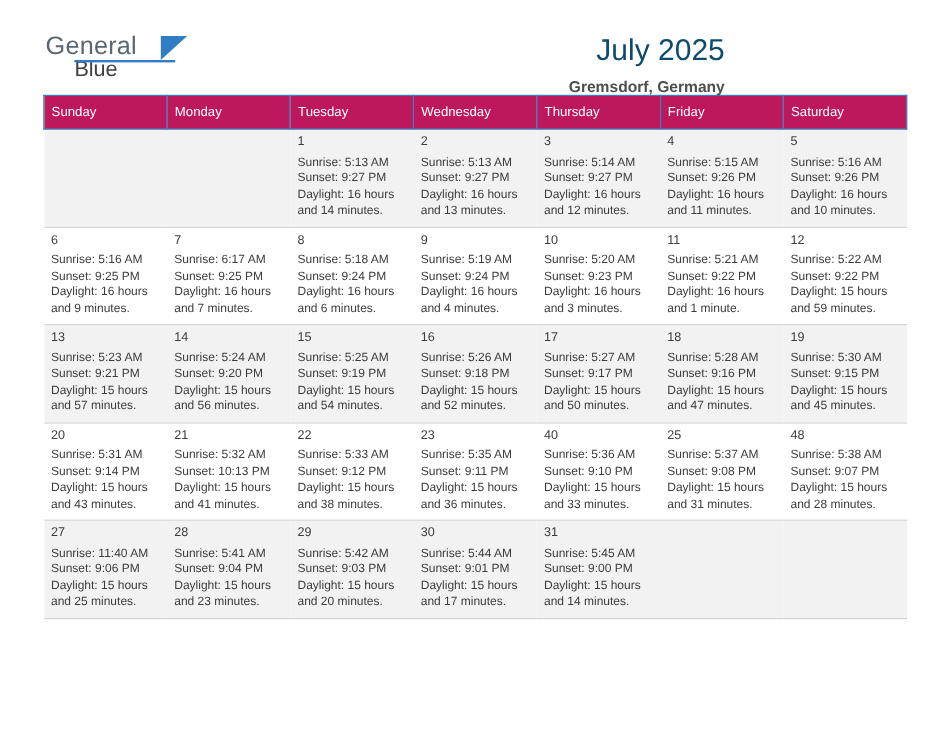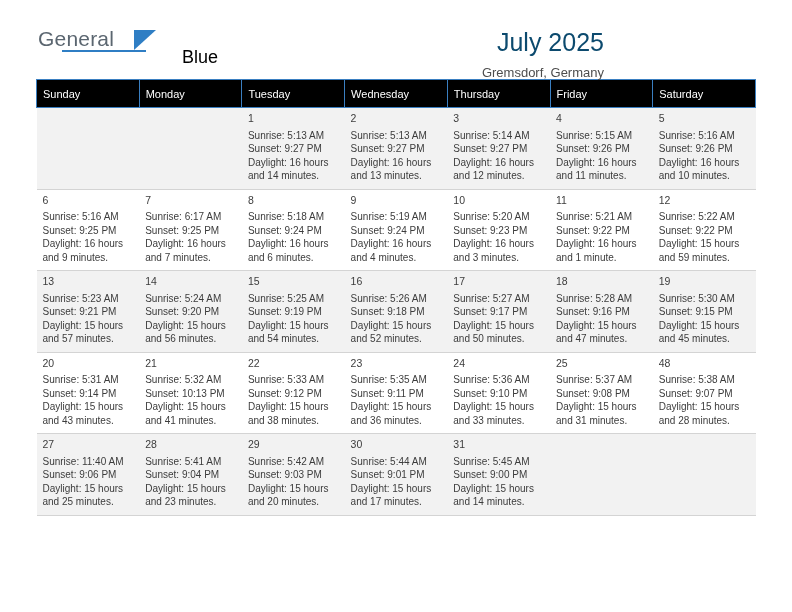--- a/index.html
+++ b/index.html
@@ -37,26 +37,25 @@
   }
   .logo-general {
     font-size: 21px;
     color: #5b6670;
     letter-spacing: 0.2px;
     line-height: 22px;
     font-family: "Liberation Sans", sans-serif;
   }
   .logo-blue {
     font-size: 18px;
-    color: #000000;
+    color: #404040;
     line-height: 18px;
     margin-left: 24px;
     display: block;
     margin-top: -2px;
-    text-align: right;
   }
   .logo-underline {
     position: absolute;
     left: 26px;
     top: 22px;
     width: 84px;
     height: 2px;
     background: #2f7ec4;
   }
   .logo-tri {
@@ -74,30 +73,31 @@
   .month-title {
     font-size: 25px;
     color: #0c4a6e;
     line-height: 29px;
     font-weight: normal;
   }
   .location {
     font-size: 13px;
     color: #4d4d4d;
     margin-top: 8px;
+    font-weight: bold;
   }
   
   table.calendar {
     border-collapse: collapse;
     table-layout: fixed;
     width: 720px;
     margin-top: 13px;
   }
   table.calendar th {
-    background: #000000;
+    background: #be185d;
     color: #ffffff;
     font-size: 11px;
     font-weight: normal;
     text-align: left;
     padding: 5px 0 5px 6px;
     height: 17px;
     border: 1px solid #3a7fc1;
   }
   table.calendar td {
     vertical-align: top;
@@ -324,21 +324,21 @@
 and 38 minutes.</span>
         </td>
         <td>
           <span class="daynum">23</span>
           <span class="info">Sunrise: 5:35 AM
 Sunset: 9:11 PM
 Daylight: 15 hours
 and 36 minutes.</span>
         </td>
         <td>
-          <span class="daynum">24</span>
+          <span class="daynum">40</span>
           <span class="info">Sunrise: 5:36 AM
 Sunset: 9:10 PM
 Daylight: 15 hours
 and 33 minutes.</span>
         </td>
         <td>
           <span class="daynum">25</span>
           <span class="info">Sunrise: 5:37 AM
 Sunset: 9:08 PM
 Daylight: 15 hours

